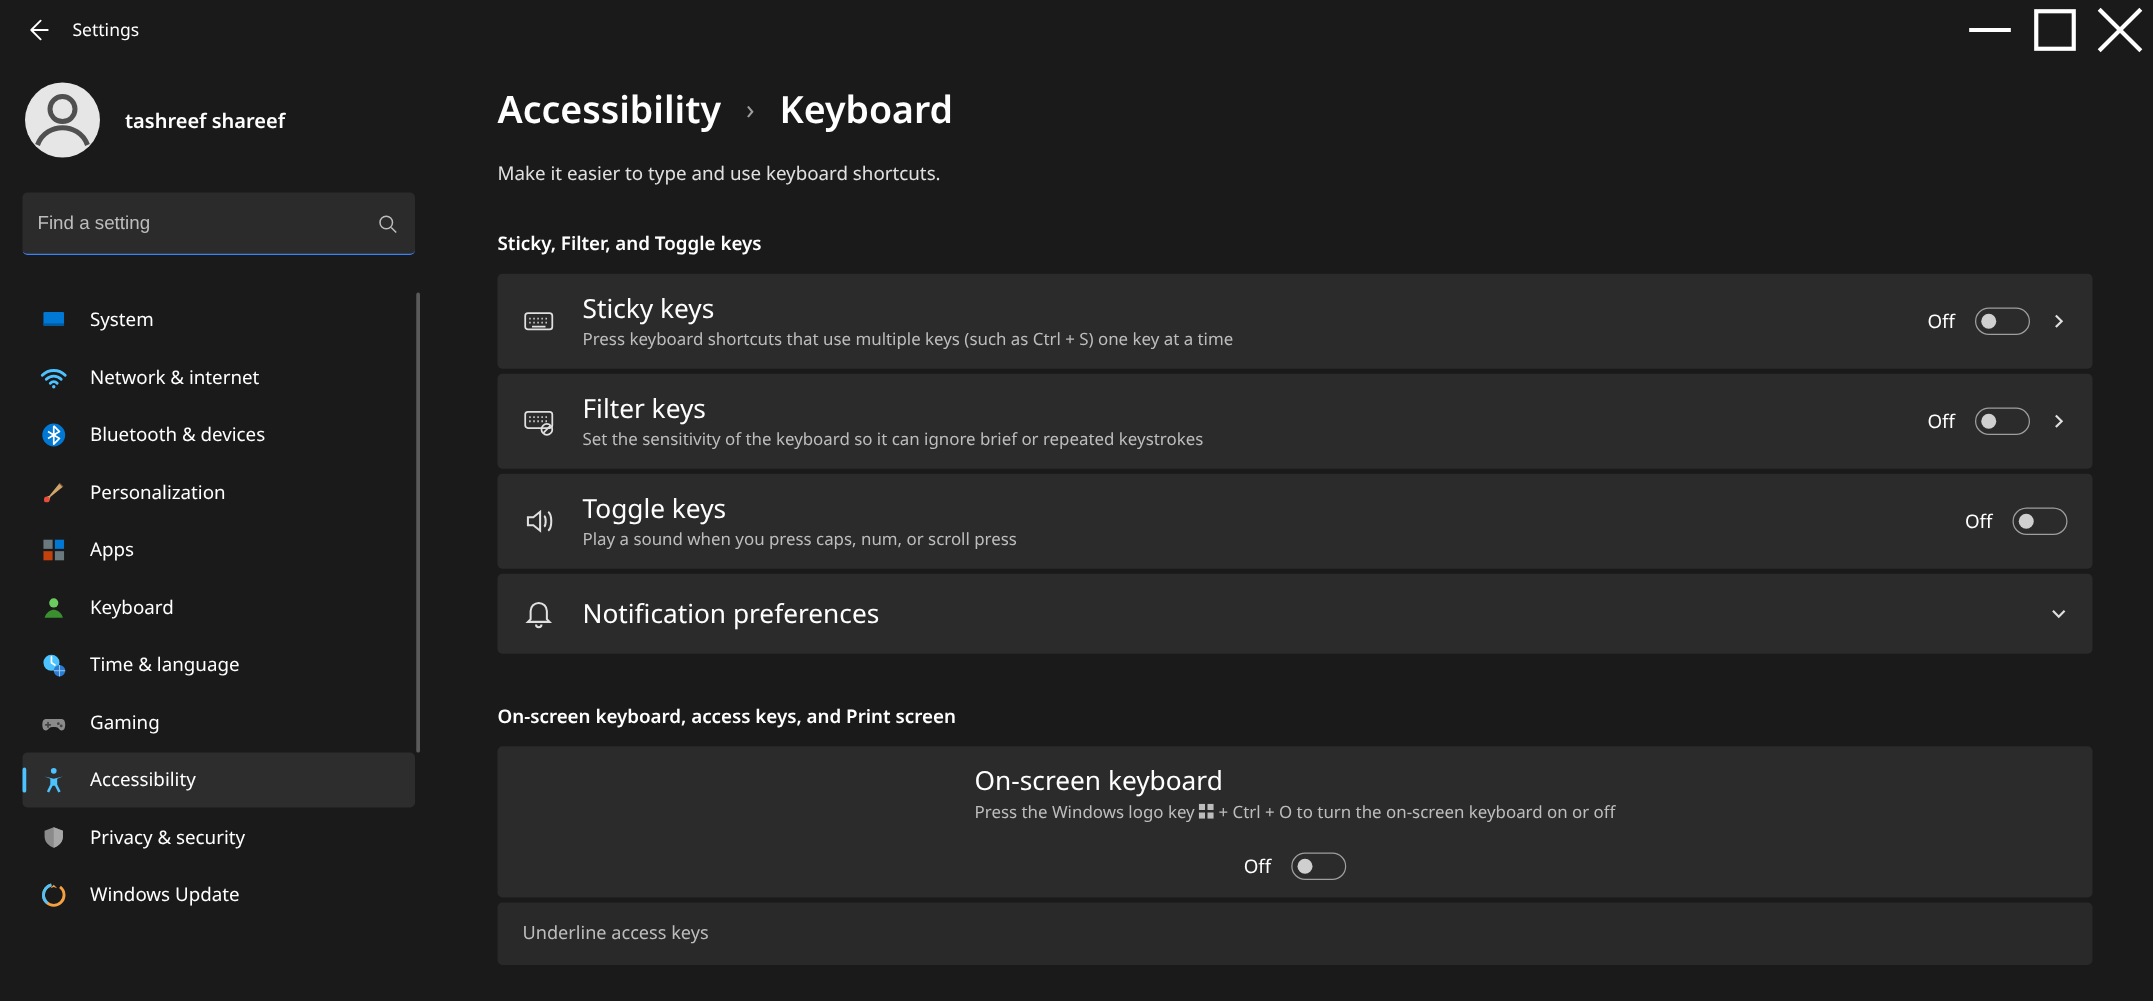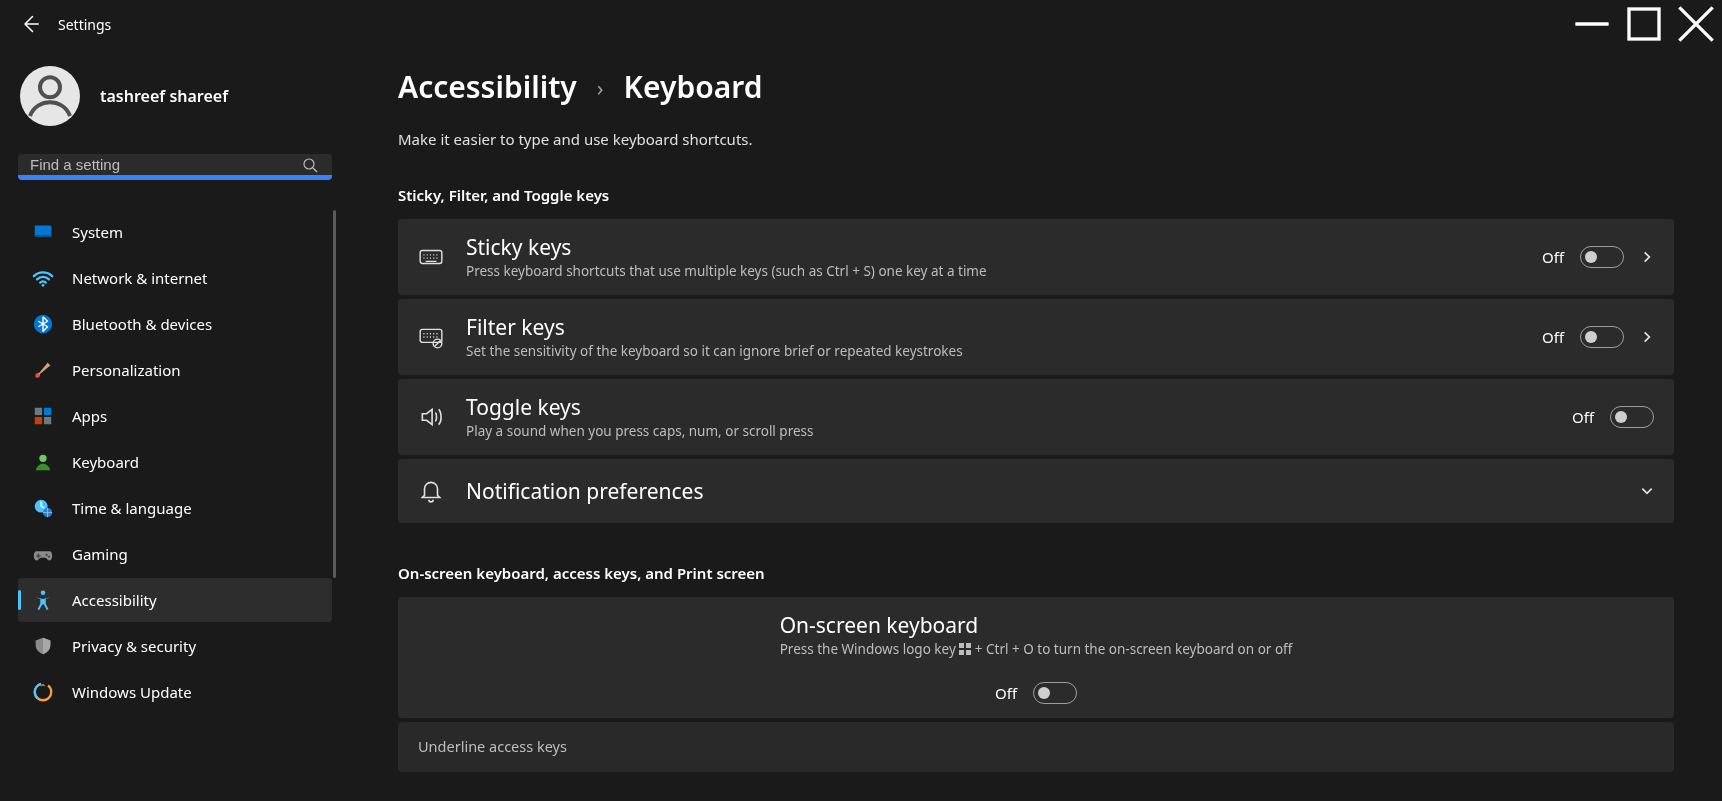--- a/index.html
+++ b/index.html
@@ -43,24 +43,24 @@
   width: 60px; height: 60px;
   border-radius: 50%;
   background: #e6e6e6;
   display: flex; align-items: center; justify-content: center;
   color: #1a1a1a;
 }
 .username { font-size: 16px; font-weight: 600; }
 
 .search-wrap {
   position: relative;
-  height: 26px;
+  height: 50px;
   background: #2b2b2b;
   border-radius: 4px;
-  border-bottom: 5px solid #3b82f6;
+  border-bottom: 1px solid #3b82f6;
   display: flex;
   align-items: center;
   margin-bottom: 24px;
 }
 .search-input {
   flex: 1;
   background: transparent; border: none; outline: none;
   color: #ffffff;
   font-size: 15px;
   padding: 0 12px;

